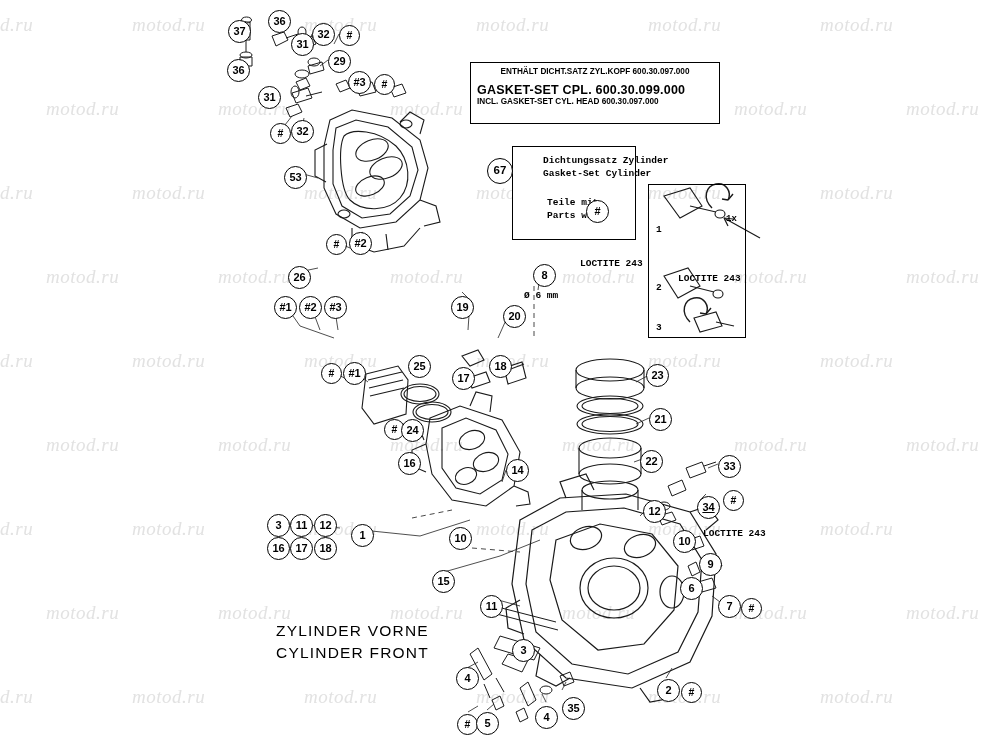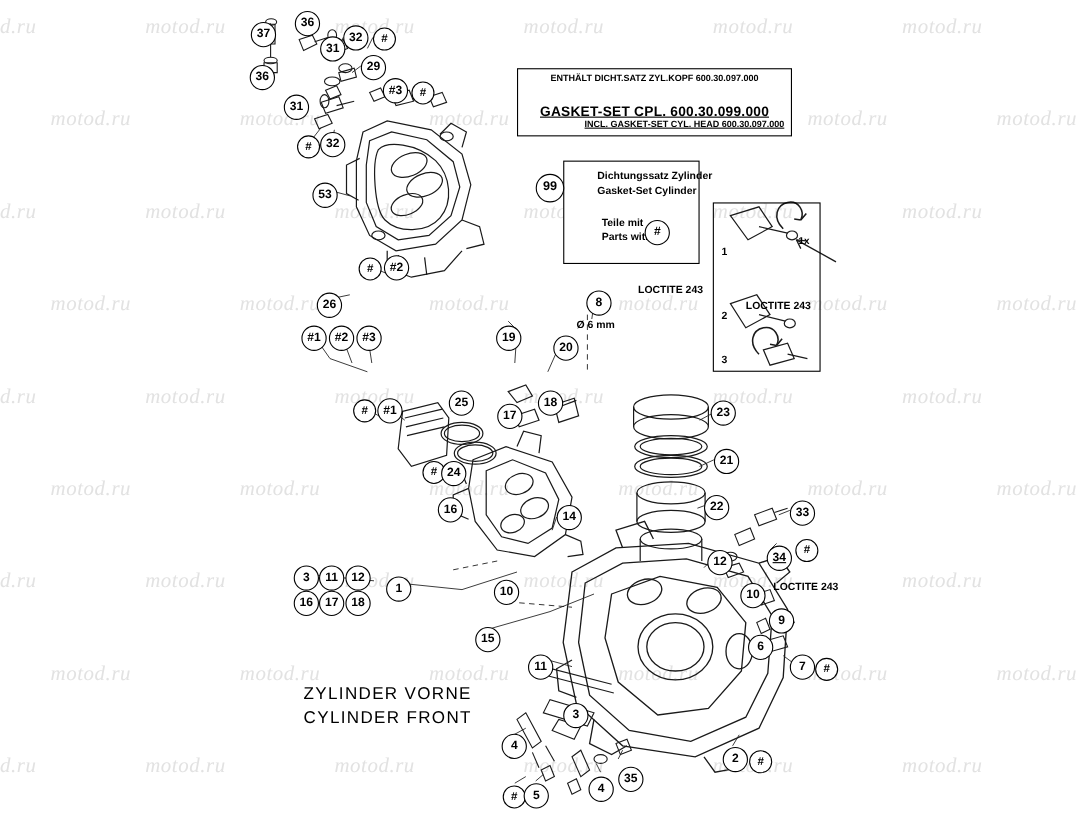--- a/index.html
+++ b/index.html
@@ -85,21 +85,21 @@
     font-size: 8.2px;
     font-weight: bold;
   }
   .plain {
     position: absolute;
     z-index: 4;
     font-size: 9.5px;
     font-family: "Liberation Sans", sans-serif;
     white-space: nowrap;
   }
-  .plain.bold { font-weight: bold; }
+  .plain.bold { font-weight: bold; font-family: Liberation Mono, monospace; }
   .title-main {
     position: absolute;
     z-index: 4;
     font-size: 15.5px;
     font-weight: normal;
     letter-spacing: 1.2px;
     font-family: "Liberation Sans", sans-serif;
     white-space: nowrap;
   }
 </style>
@@ -372,31 +372,31 @@
       <g stroke-dasharray="5 4" stroke-width="0.8">
         <path d="M412 518 L452 510"></path>
         <path d="M472 548 L520 552"></path>
         <path d="M534 336 L534 284"></path>
       </g>
     </g>
   </svg>
 
   <div class="tbox" style="left:470px; top:62px; width:250px; height:62px; padding:4px 6px; box-sizing:border-box;">
     <div class="tline sub" style="text-align:center;">ENTHÄLT DICHT.SATZ ZYL.KOPF 600.30.097.000</div>
-    <div class="tline ttl" style="text-align:center; margin-top:18px;text-decoration:underline;">GASKET-SET CPL.          600.30.099.000</div>
-    <div class="tline sub" style="text-align:right;text-decoration:underline;">INCL. GASKET-SET CYL. HEAD 600.30.097.000</div>
+    <div class="tline ttl" style="margin-top:7px;">GASKET-SET CPL.          600.30.099.000</div>
+    <div class="tline sub" style="text-align:left;">INCL. GASKET-SET CYL. HEAD 600.30.097.000</div>
   </div>
 
   <div class="tbox" style="left:512px; top:146px; width:122px; height:92px;">
     <div class="plain bold" style="left:30px; top:8px; position:absolute;">Dichtungssatz Zylinder</div>
     <div class="plain bold" style="left:30px; top:21px; position:absolute;">Gasket-Set Cylinder</div>
     <div class="plain bold" style="left:34px; top:50px; position:absolute;">Teile mit</div>
     <div class="plain bold" style="left:34px; top:63px; position:absolute;">Parts with</div>
   </div>
-  <div class="balloon b-l" style="left:487px; top:158px;">99</div>
+  <div class="balloon b-l" style="left:487px; top:158px;">67</div>
   <div class="balloon b-m" style="left:586px; top:200px;">#</div>
 
   <div class="tbox" style="left:648px; top:184px; width:96px; height:152px; background:transparent; border:1.3px solid #000;"></div>
   <div class="plain bold" style="left:656px; top:224px;">1</div>
   <div class="plain bold" style="left:656px; top:282px;">2</div>
   <div class="plain bold" style="left:656px; top:322px;">3</div>
   <div class="plain bold" style="left:726px; top:214px; font-size:9px;">1x</div>
   <div class="plain bold" style="left:678px; top:273px;">LOCTITE 243</div>
 
   <div class="plain bold" style="left:580px; top:258px;">LOCTITE 243</div>

